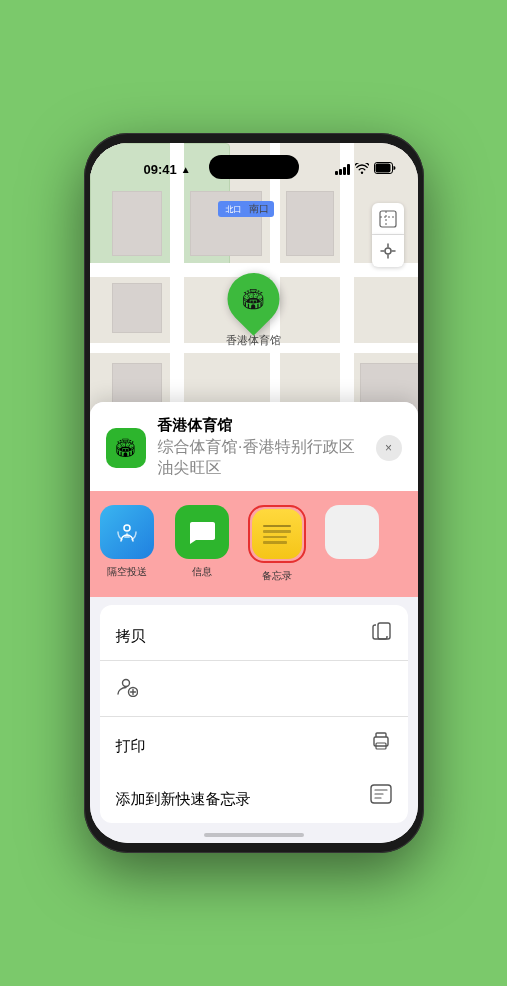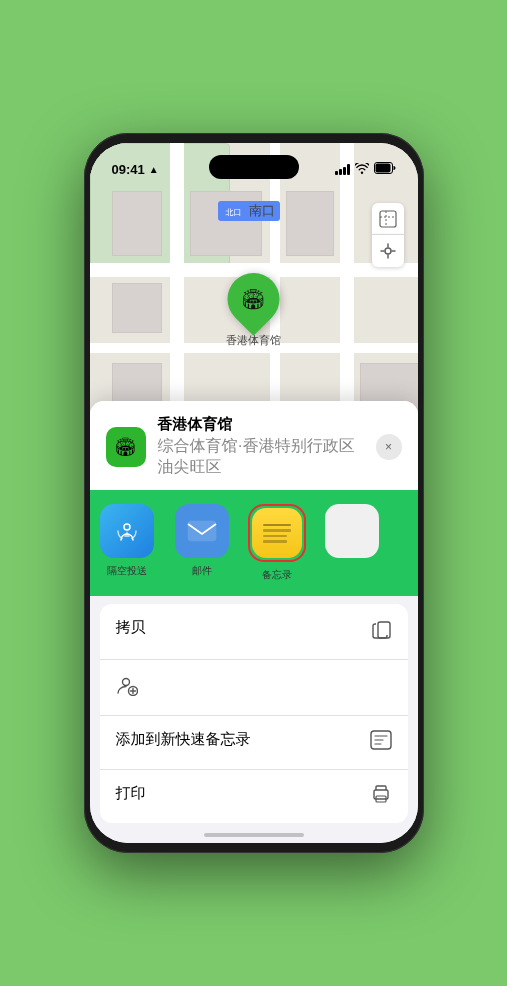--- a/index.html
+++ b/index.html
@@ -241,21 +241,21 @@
       display: flex;
       align-items: center;
       justify-content: center;
       cursor: pointer;
       font-size: 12px;
       color: #666;
       flex-shrink: 0;
     }
     
     .share-row {
-      background: #22c55e;
+      background: #fca5a5;
       padding: 14px 0;
       display: flex;
       overflow-x: hidden;
       gap: 0;
     }
     .share-item {
       display: flex;
       flex-direction: column;
       align-items: center;
       gap: 6px;
@@ -308,21 +308,21 @@
     
     .action-list {
       margin-top: 8px;
       background: white;
       border-radius: 12px;
       margin-left: 10px;
       margin-right: 10px;
     }
     .action-item {
       display: flex;
-      align-items: flex-start;
+      align-items: flex-end;
       justify-content: space-between;
       padding: 14px 16px;
       border-bottom: 0.5px solid #e0e0e0;
       cursor: pointer;
     }
     .action-item:last-child {
       border-bottom: none;
     }
     .action-text {
       font-size: 15px;
@@ -347,21 +347,21 @@
   </style>
 </head>
 <body>
 
 <div class="phone-frame">
   <div class="phone-screen">
 
     <div class="dynamic-island"></div>
 
     <div class="status-bar">
-      <div style="display:flex;align-items:center;gap:4px;">
+      <div style="display:flex;align-items:center;gap:4px;margin-left:32px;">
         <span class="status-time">09:41</span>
         <span style="font-size:10px;color:#000;margin-top:4px;">▲</span>
       </div>
       <div class="status-icons">
         <div class="signal-bars">
           <div class="signal-bar" style="height:4px;"></div>
           <div class="signal-bar" style="height:6px;"></div>
           <div class="signal-bar" style="height:8px;"></div>
           <div class="signal-bar" style="height:11px;"></div>
         </div>
@@ -401,21 +401,21 @@
         <div class="building" style="top:140px;left:22px;width:50px;height:50px;"></div>
         <div class="building" style="top:220px;left:22px;width:50px;height:50px;"></div>
         <div class="building" style="top:220px;left:270px;width:60px;height:50px;"></div>
         <div class="building" style="top:300px;left:22px;width:50px;height:50px;"></div>
         <div class="building" style="top:300px;left:100px;width:72px;height:50px;"></div>
         <div class="building" style="top:300px;left:270px;width:60px;height:50px;"></div>
       </div>
 
       <div class="map-label">
         <span style="font-size:8px;background:#4a7ef5;color:white;border-radius:2px;padding:0 3px;margin-right:2px;">北口</span>
-        <span style="font-size:13px;color:#333;">南口</span>
+        <span style="font-size:10px;color:#333;">南口</span>
       </div>
 
       <div class="map-controls">
         <div class="map-btn">
           <svg width="18" height="18" viewBox="0 0 18 18" fill="none">
             <rect x="1" y="1" width="16" height="16" rx="2" stroke="#555" stroke-width="1.2" fill="none"></rect>
             <path d="M1 7h16M7 1v16" stroke="#555" stroke-width="1" stroke-dasharray="2 2"></path>
           </svg>
         </div>
         <div class="map-btn">
@@ -458,30 +458,29 @@
             <svg width="26" height="26" viewBox="0 0 26 26" fill="none">
               <circle cx="13" cy="9" r="3" stroke="white" stroke-width="1.5" fill="none"></circle>
               <path d="M7 22c0-3.3 2.7-6 6-6s6 2.7 6 6" stroke="white" stroke-width="1.5" fill="none" stroke-linecap="round"></path>
               <path d="M13 13l-3 6h6l-3-6z" fill="white" opacity="0.6"></path>
               <path d="M4 13a9 9 0 0 0 4 7.5M22 13a9 9 0 0 1-4 7.5" stroke="white" stroke-width="1.5" stroke-linecap="round" fill="none" opacity="0.7"></path>
             </svg>
           </div>
           <span class="share-label">隔空投送</span>
         </div>
 
-
         <div class="share-item">
-          <div class="share-icon-wrap mail">
-            <svg width="30" height="22" viewBox="0 0 30 22" fill="none">
-              <rect x="1" y="1" width="28" height="20" rx="3" fill="white" opacity="0.15" stroke="white" stroke-width="0.5"></rect>
-              <path d="M1 4l14 10L29 4" stroke="white" stroke-width="1.8" fill="none"></path>
+          <div class="share-icon-wrap messages">
+            <svg width="28" height="26" viewBox="0 0 28 26" fill="none">
+              <path d="M3 3h22c1.1 0 2 .9 2 2v14c0 1.1-.9 2-2 2H8l-6 4V5c0-1.1.9-2 2-2z" fill="white"></path>
             </svg>
           </div>
-          <span class="share-label">邮件</span>
-        </div>
+          <span class="share-label">信息</span>
+        </div>
+
 
         <div class="share-item">
           <div style="padding:2px;border:2.5px solid #e63030;border-radius:16px;">
             <div class="share-icon-wrap notes" style="background:linear-gradient(180deg,#ffd93d 0%,#f5c518 100%);border:none;outline:none;width:50px;height:50px;">
               <div class="notes-lines">
                 <div class="notes-line"></div>
                 <div class="notes-line"></div>
                 <div class="notes-line"></div>
                 <div class="notes-line"></div>
               </div>
@@ -516,41 +515,41 @@
           <span class="action-icon">
             <svg width="22" height="22" viewBox="0 0 22 22" fill="none">
               <circle cx="10" cy="8" r="3.5" stroke="#555" stroke-width="1.4" fill="none"></circle>
               <path d="M2 19c0-3.5 3.5-6.5 8-6.5" stroke="#555" stroke-width="1.4" fill="none" stroke-linecap="round"></path>
               <circle cx="17" cy="17" r="4.5" stroke="#555" stroke-width="1.4" fill="none"></circle>
               <path d="M17 14.5v5M14.5 17h5" stroke="#555" stroke-width="1.4" stroke-linecap="round"></path>
             </svg>
           </span>
         </div>
 
-        <div class="action-item">
-          <span class="action-text">添加到新快速备忘录</span>
-          <span class="action-icon">
-            <svg width="22" height="20" viewBox="0 0 22 20" fill="none">
-              <rect x="1" y="1" width="20" height="18" rx="3" stroke="#555" stroke-width="1.4" fill="none"></rect>
-              <path d="M5 6h12M5 10h8M5 14h6" stroke="#555" stroke-width="1.2" stroke-linecap="round"></path>
-            </svg>
-          </span>
-        </div>
-
         <div class="action-item" style="border-bottom:none;">
           <span class="action-text">打印</span>
           <span class="action-icon">
             <svg width="22" height="20" viewBox="0 0 22 20" fill="none">
               <rect x="4" y="6" width="14" height="9" rx="1.5" stroke="#555" stroke-width="1.4" fill="none"></rect>
               <path d="M6 6V3a1 1 0 0 1 1-1h8a1 1 0 0 1 1 1v3" stroke="#555" stroke-width="1.4" fill="none"></path>
               <rect x="6" y="12" width="10" height="6" rx="1" stroke="#555" stroke-width="1.2" fill="none"></rect>
             </svg>
           </span>
         </div>
 
+        <div class="action-item">
+          <span class="action-text">添加到新快速备忘录</span>
+          <span class="action-icon">
+            <svg width="22" height="20" viewBox="0 0 22 20" fill="none">
+              <rect x="1" y="1" width="20" height="18" rx="3" stroke="#555" stroke-width="1.4" fill="none"></rect>
+              <path d="M5 6h12M5 10h8M5 14h6" stroke="#555" stroke-width="1.2" stroke-linecap="round"></path>
+            </svg>
+          </span>
+        </div>
+
       </div>
 
     </div>
 
     <div class="home-indicator"></div>
 
   </div>
 </div>
 
 </body></html>

